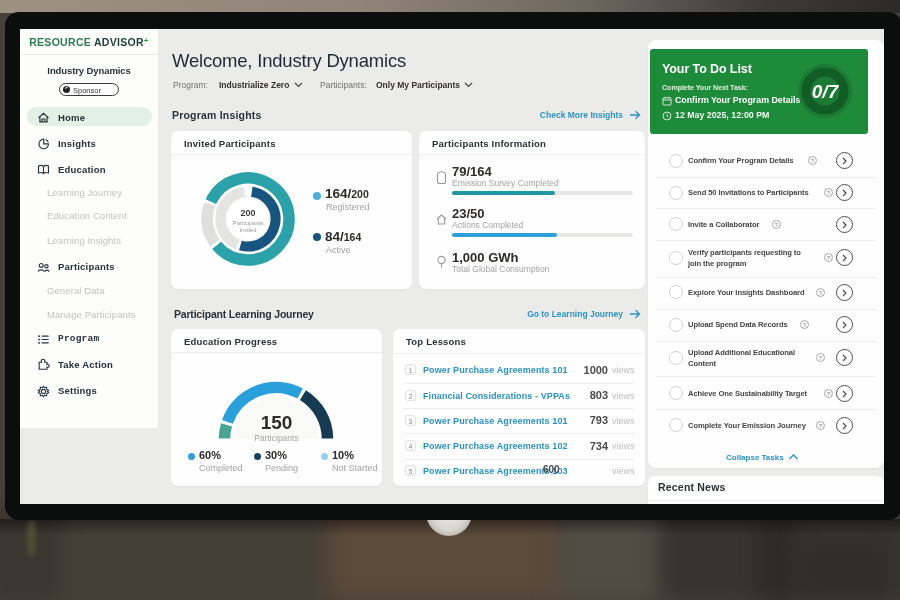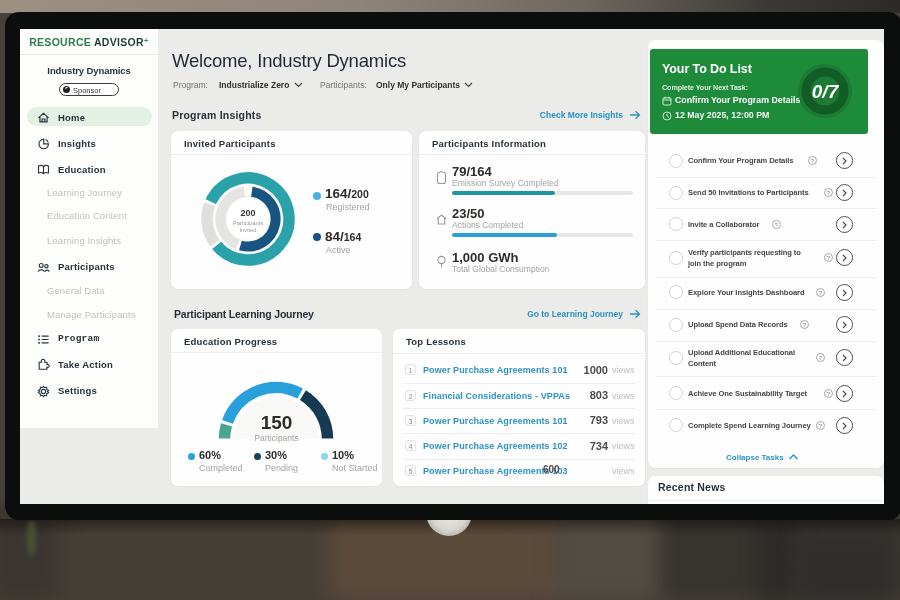--- a/index.html
+++ b/index.html
@@ -309,21 +309,21 @@
         <path d="M1 1 L4 4 L1 7" stroke="#4e4e4e" stroke-width="1.2" fill="none"></path>
       </svg>
     <span class="abs" style="left:21px;top:346px;width:14px;height:14px;border:1.5px solid #d2d2d1;border-radius:50%;background:#fff;"></span>
     <div class="abs" style="left:40px;top:347.5px;width:150px;font-size:7.6px;font-weight:bold;color:#474747;line-height:11px;letter-spacing:-0.1px;">Achieve One Sustainability Target</div>
     <span class="abs" style="left:176px;top:348.5px;width:9px;height:9px;border:1px solid #a9a9a9;border-radius:50%;text-align:center;font-size:6px;color:#888;line-height:8px;">?</span>
     <span class="abs" style="left:188px;top:344.5px;width:17px;height:17px;border:1.3px solid #4e4e4e;border-radius:50%;background:#fff;"></span>
     <svg class="abs" style="left:194px;top:349.5px;" width="5" height="8" viewBox="0 0 5 8">
         <path d="M1 1 L4 4 L1 7" stroke="#4e4e4e" stroke-width="1.2" fill="none"></path>
       </svg>
     <span class="abs" style="left:21px;top:378px;width:14px;height:14px;border:1.5px solid #d2d2d1;border-radius:50%;background:#fff;"></span>
-    <div class="abs" style="left:40px;top:379.5px;width:150px;font-size:7.6px;font-weight:bold;color:#474747;line-height:11px;letter-spacing:-0.1px;">Complete Spend Learning Journey</div>
+    <div class="abs" style="left:40px;top:379.5px;width:150px;font-size:7.6px;font-weight:bold;color:#474747;line-height:11px;letter-spacing:-0.1px;">Complete Your Emission Journey</div>
     <span class="abs" style="left:168px;top:380.5px;width:9px;height:9px;border:1px solid #a9a9a9;border-radius:50%;text-align:center;font-size:6px;color:#888;line-height:8px;">?</span>
     <span class="abs" style="left:188px;top:376.5px;width:17px;height:17px;border:1.3px solid #4e4e4e;border-radius:50%;background:#fff;"></span>
     <svg class="abs" style="left:194px;top:381.5px;" width="5" height="8" viewBox="0 0 5 8">
         <path d="M1 1 L4 4 L1 7" stroke="#4e4e4e" stroke-width="1.2" fill="none"></path>
       </svg>
     <div class="carddiv" style="top:136.5px;left:8px;right:8px;background:#ececec;"></div>
     <div class="carddiv" style="top:168px;left:8px;right:8px;background:#ececec;"></div>
     <div class="carddiv" style="top:200px;left:8px;right:8px;background:#ececec;"></div>
     <div class="carddiv" style="top:237px;left:8px;right:8px;background:#ececec;"></div>
     <div class="carddiv" style="top:268.5px;left:8px;right:8px;background:#ececec;"></div>

